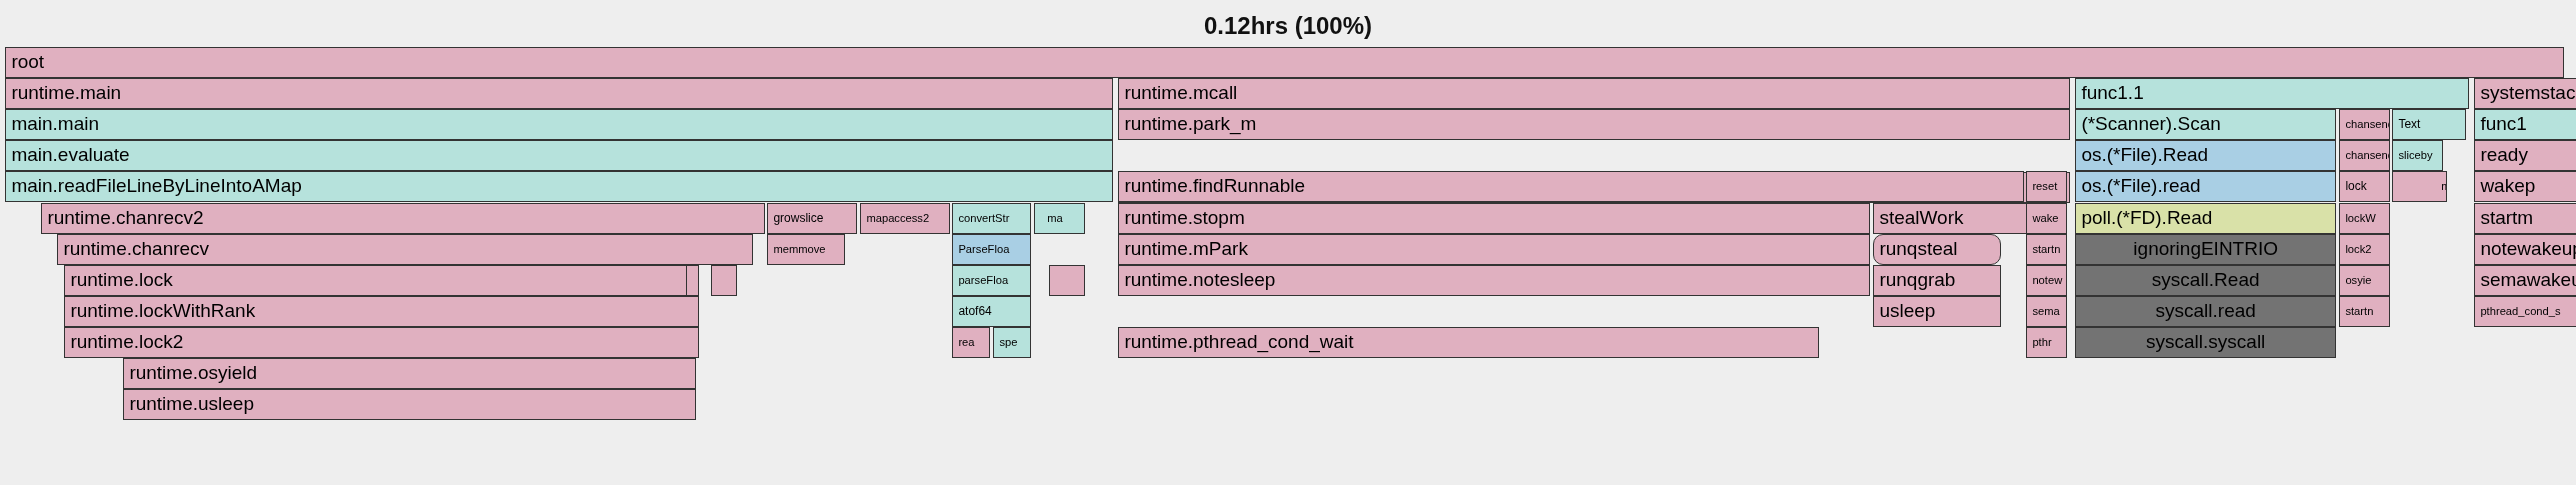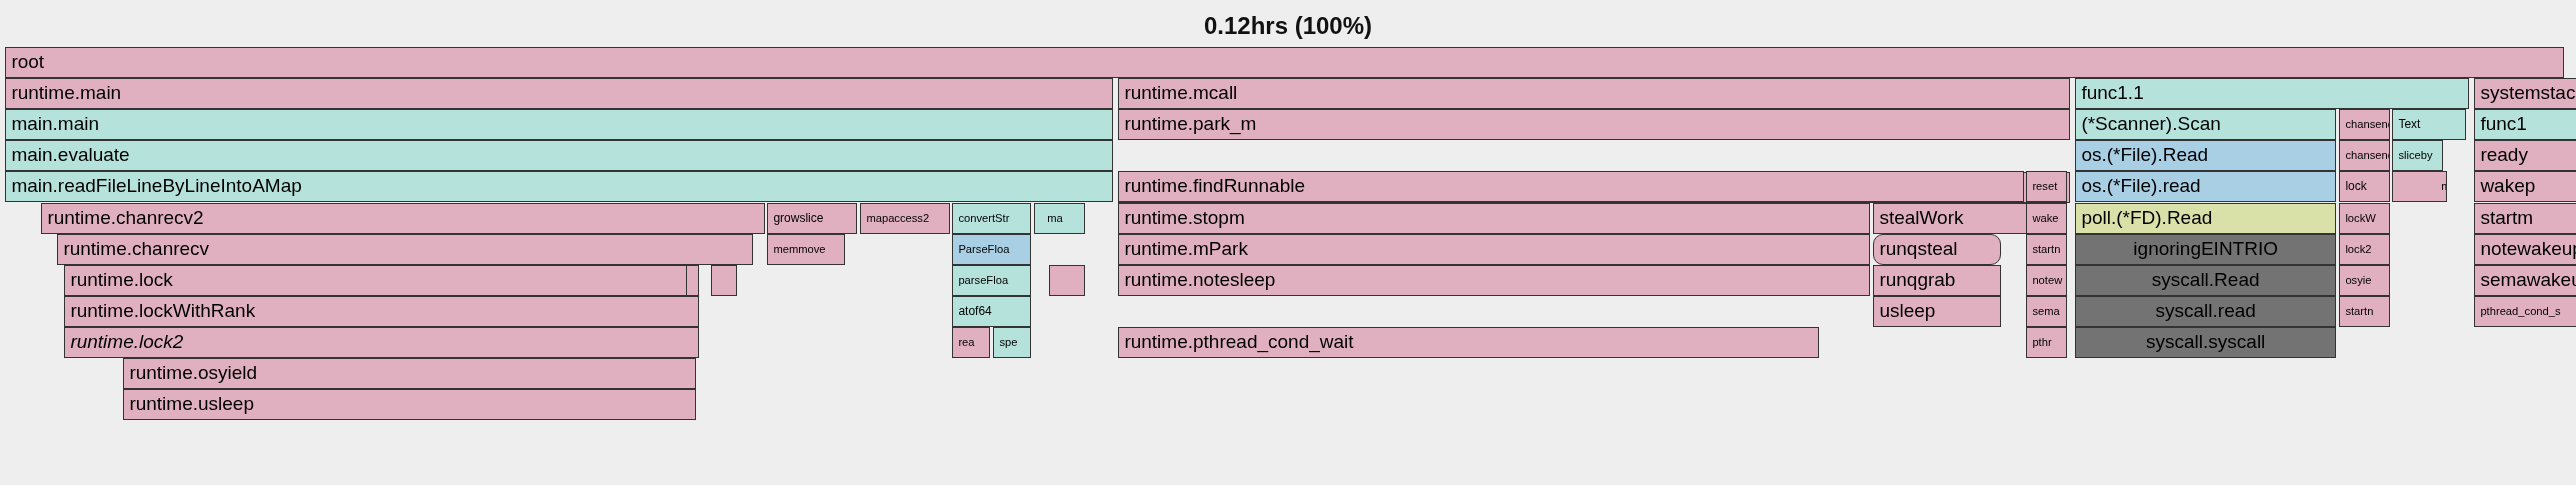--- a/index.html
+++ b/index.html
@@ -79,21 +79,21 @@
       <div class="bar c-green" style="left: 2070px; width: 261px; top: 218px;">syscall.Read</div>
       <div class="bar c-pink xs" style="left: 2334px; width: 51px; top: 218px;">osyie</div>
       <div class="bar c-pink" style="left: 2469px; width: 128px; top: 218px;">semawakeup</div>
       <div class="bar c-pink" style="left: 59px; width: 635px; top: 249px;">runtime.lockWithRank</div>
       <div class="bar c-teal sm" style="left: 947px; width: 79px; top: 249px;">atof64</div>
       <div class="bar c-pink" style="left: 1868px; width: 128px; top: 249px;">usleep</div>
       <div class="bar c-pink xs" style="left: 2021px; width: 41px; top: 249px;">sema</div>
       <div class="bar c-green" style="left: 2070px; width: 261px; top: 249px;">syscall.read</div>
       <div class="bar c-pink xs" style="left: 2334px; width: 51px; top: 249px;">startn</div>
       <div class="bar c-pink xs" style="left: 2469px; width: 128px; top: 249px;">pthread_cond_s</div>
-      <div class="bar c-pink" style="left: 59px; width: 635px; top: 280px; font-style: italic;">runtime.lock2</div>
+      <div class="bar c-pink" style="left: 59px; width: 635px; top: 280px;">runtime.lock2</div>
       <div class="bar c-pink xs" style="left: 947px; width: 38px; top: 280px;">rea</div>
       <div class="bar c-teal xs" style="left: 988px; width: 38px; top: 280px;">spe</div>
       <div class="bar c-pink" style="left: 1113px; width: 701px; top: 280px;">runtime.pthread_cond_wait</div>
       <div class="bar c-pink xs" style="left: 2021px; width: 41px; top: 280px;">pthr</div>
       <div class="bar c-green" style="left: 2070px; width: 261px; top: 280px;">syscall.syscall</div>
       <div class="bar c-pink" style="left: 118px; width: 573px; top: 311px;">runtime.osyield</div>
       <div class="bar c-pink" style="left: 118px; width: 573px; top: 342px;">runtime.usleep</div>
     </div>
 </div>
 

